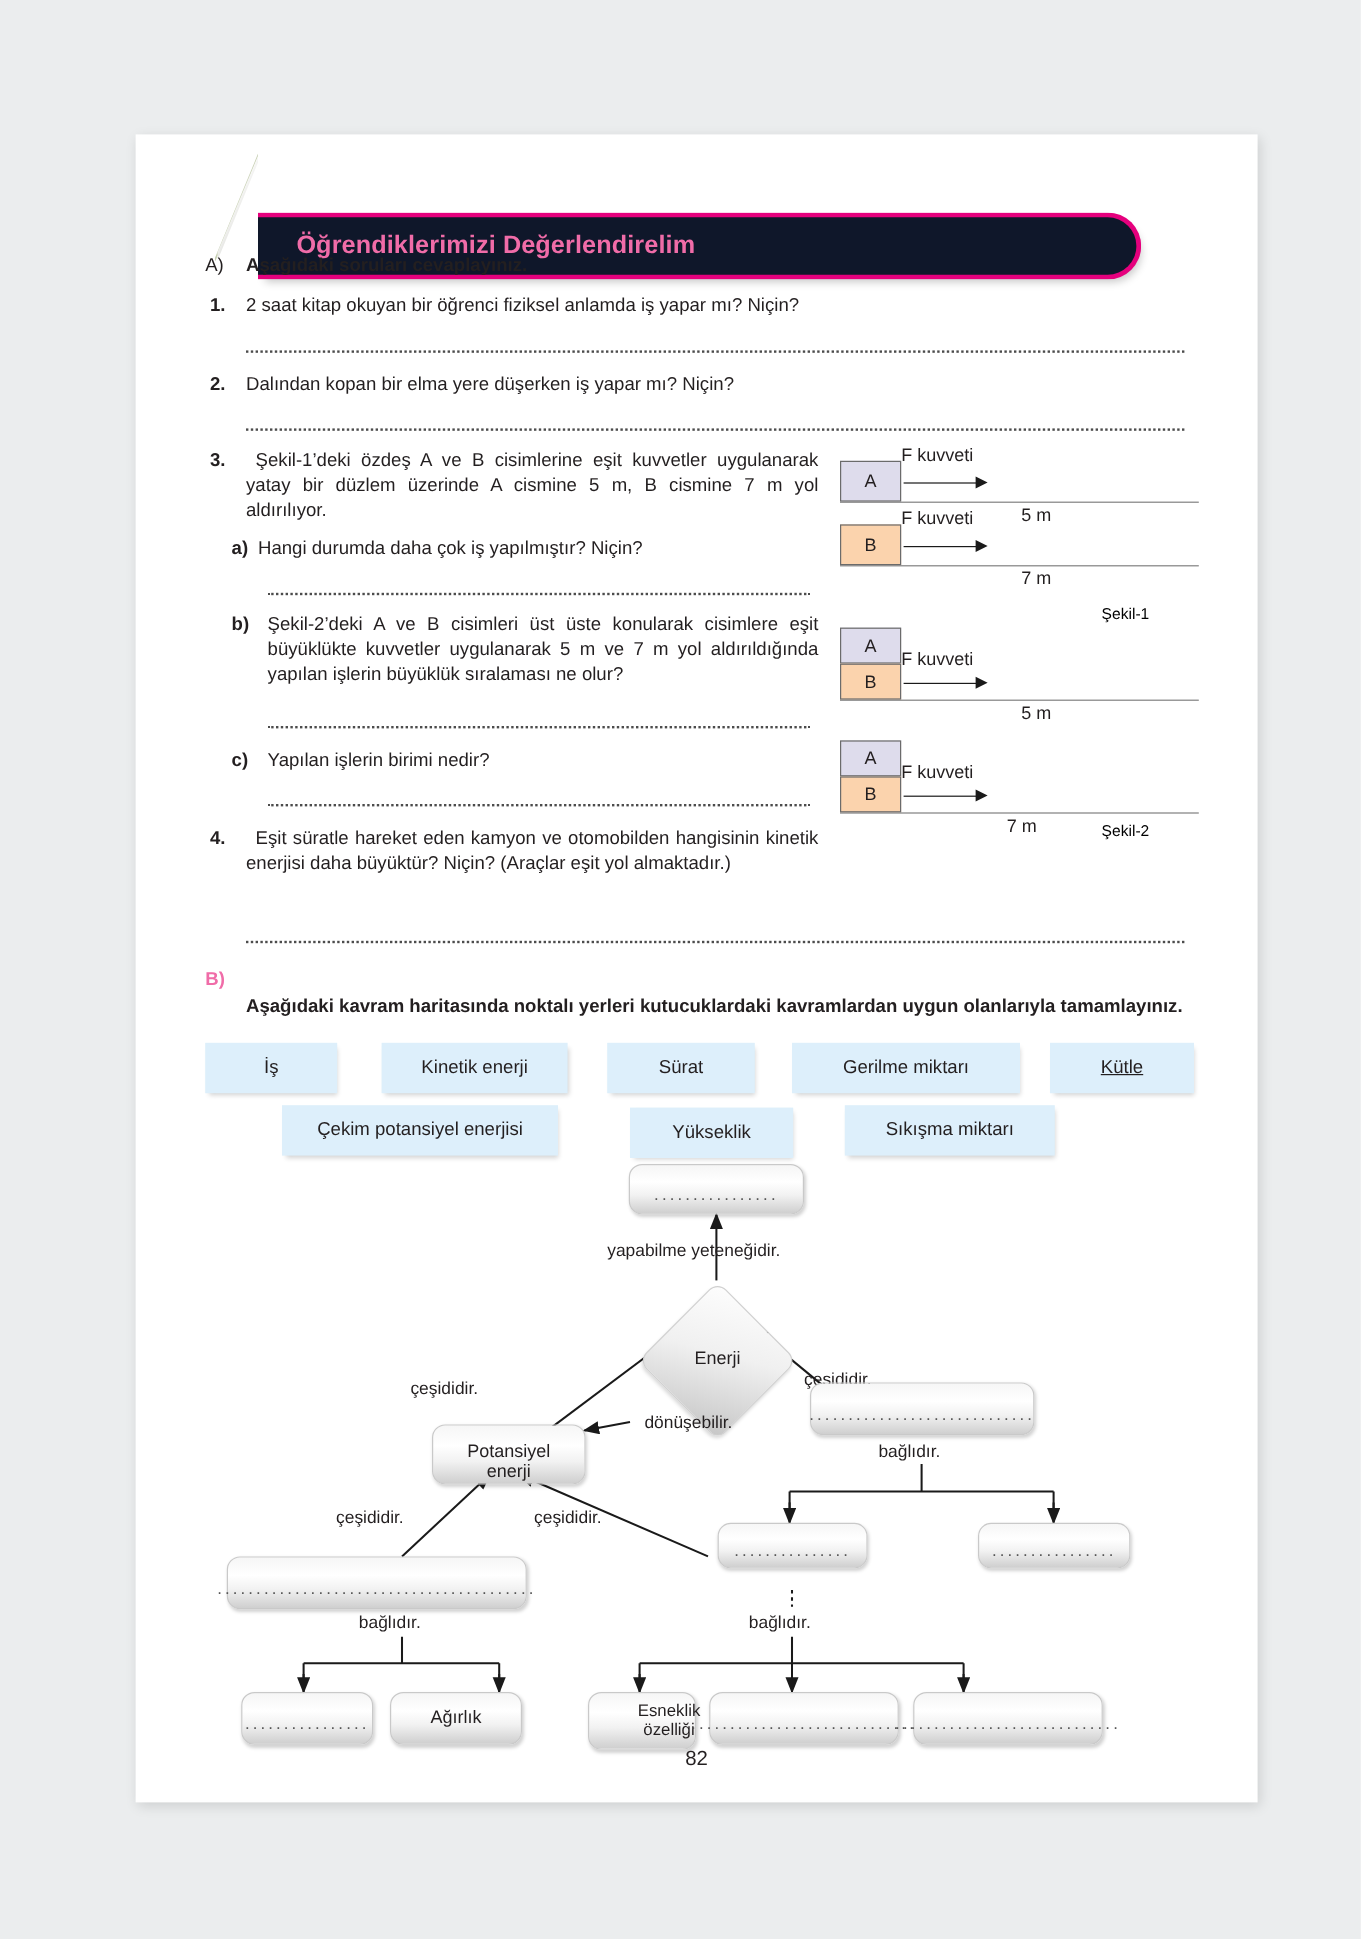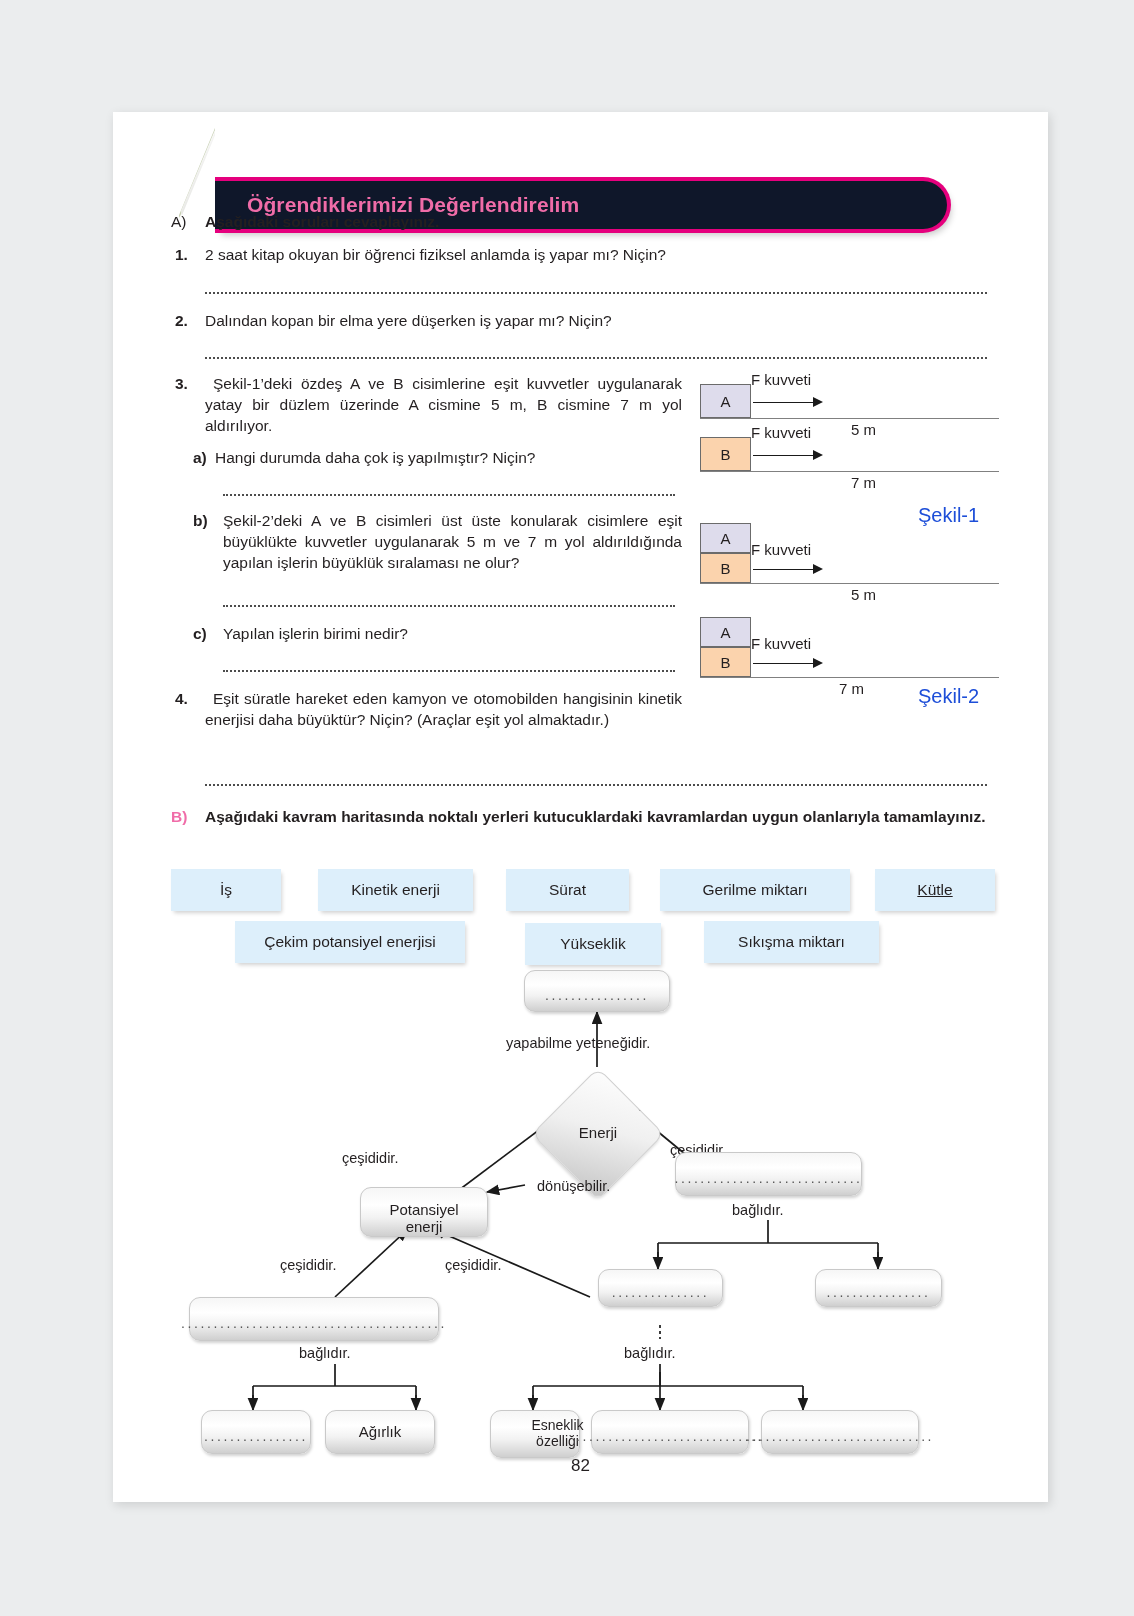--- a/index.html
+++ b/index.html
@@ -71,21 +71,21 @@
   .boxA{background:#dedcec;}
   .boxB{background:#fbd3ad;}
   .ground{position:absolute;height:0;border-top:1.6px solid #808080;}
   .flabel{position:absolute;font-size:15px;color:#231f20;white-space:nowrap;}
   .arrow-line{position:absolute;height:0;border-top:1.6px solid #1a1a1a;}
   .arrow-head{
     position:absolute;width:0;height:0;
     border-top:5px solid transparent;border-bottom:5px solid transparent;
     border-left:10px solid #1a1a1a;
   }
-  .sekil{position:absolute;font-size:20px;color:#1d4ed8;text-align:center;}
+  .sekil{position:absolute;font-size:13px;color:#000000;text-align:center;}
 
   
   .chip{
     position:absolute;
     background:#ddeffb;
     color:#231f20;font-size:15.5px;
     display:flex;align-items:center;justify-content:center;
     box-shadow:2px 3px 4px -1px rgba(0,0,0,.18);
     height:42px;
   }
@@ -204,21 +204,21 @@
     <div class="ground" style="left:587px;top:565px;width:299px;"></div>
     <div class="flabel" style="left:638px;top:523px;">F kuvveti</div>
     <div class="arrow-line" style="left:640px;top:551px;width:62px;"></div>
     <div class="arrow-head" style="left:700px;top:546px;"></div>
     <div class="flabel" style="left:726px;top:568px;">7 m</div>
 
     <div class="sekil" style="left:805px;top:573px;">Şekil-2</div>
   </div>
 
   <div class="q-block pink" style="left:58px;top:695px;">B)</div>
-  <div class="q-block bold just" style="left:92px;top:695px;width:782px;">Aşağıdaki kavram haritasında noktalı yerleri kutucuklardaki kavramlardan uygun olanlarıyla tamamlayınız.</div>
+  <div class="q-block bold just" style="left:92px;top:717px;width:782px;">Aşağıdaki kavram haritasında noktalı yerleri kutucuklardaki kavramlardan uygun olanlarıyla tamamlayınız.</div>
 
   <div class="chip" style="left:58px;top:757px;width:110px;">İş</div>
   <div class="chip" style="left:205px;top:757px;width:155px;">Kinetik enerji</div>
   <div class="chip" style="left:393px;top:757px;width:123px;">Sürat</div>
   <div class="chip" style="left:547px;top:757px;width:190px;">Gerilme miktarı</div>
   <div class="chip" style="left:762px;top:757px;width:120px;text-decoration:underline;">Kütle</div>
 
   <div class="chip" style="left:122px;top:809px;width:230px;">Çekim potansiyel enerjisi</div>
   <div class="chip" style="left:412px;top:811px;width:136px;">Yükseklik</div>
   <div class="chip" style="left:591px;top:809px;width:175px;">Sıkışma miktarı</div>

